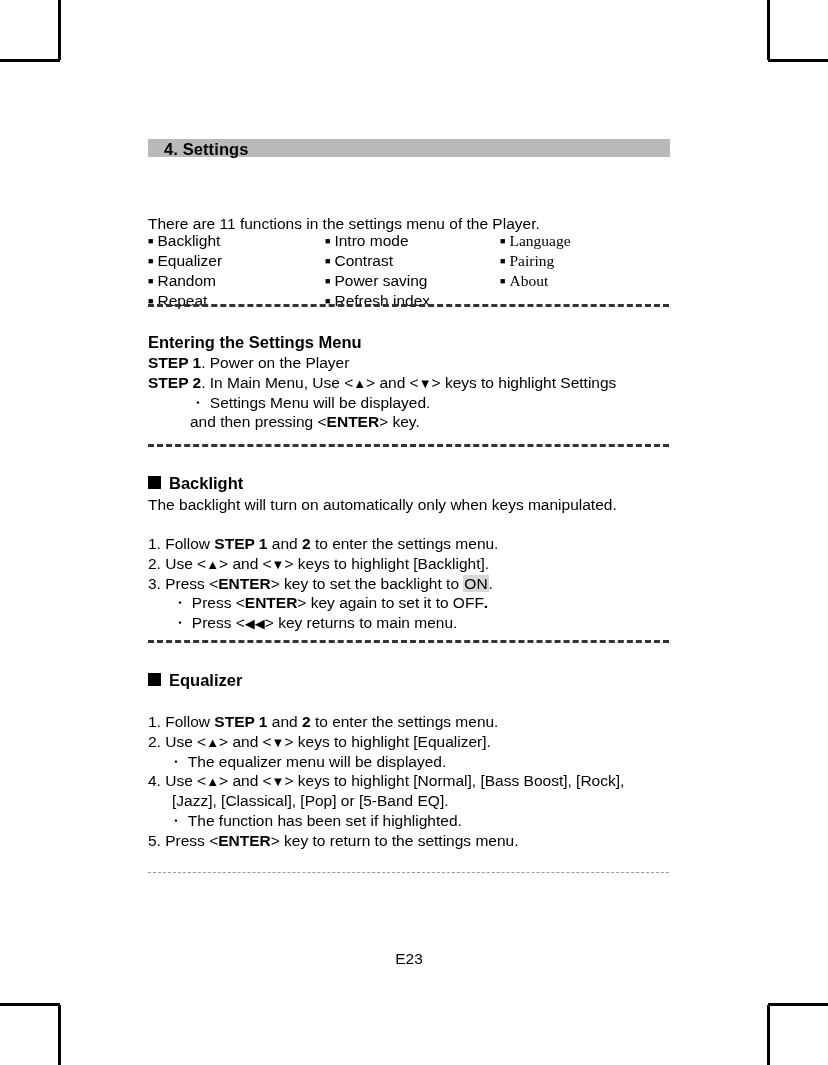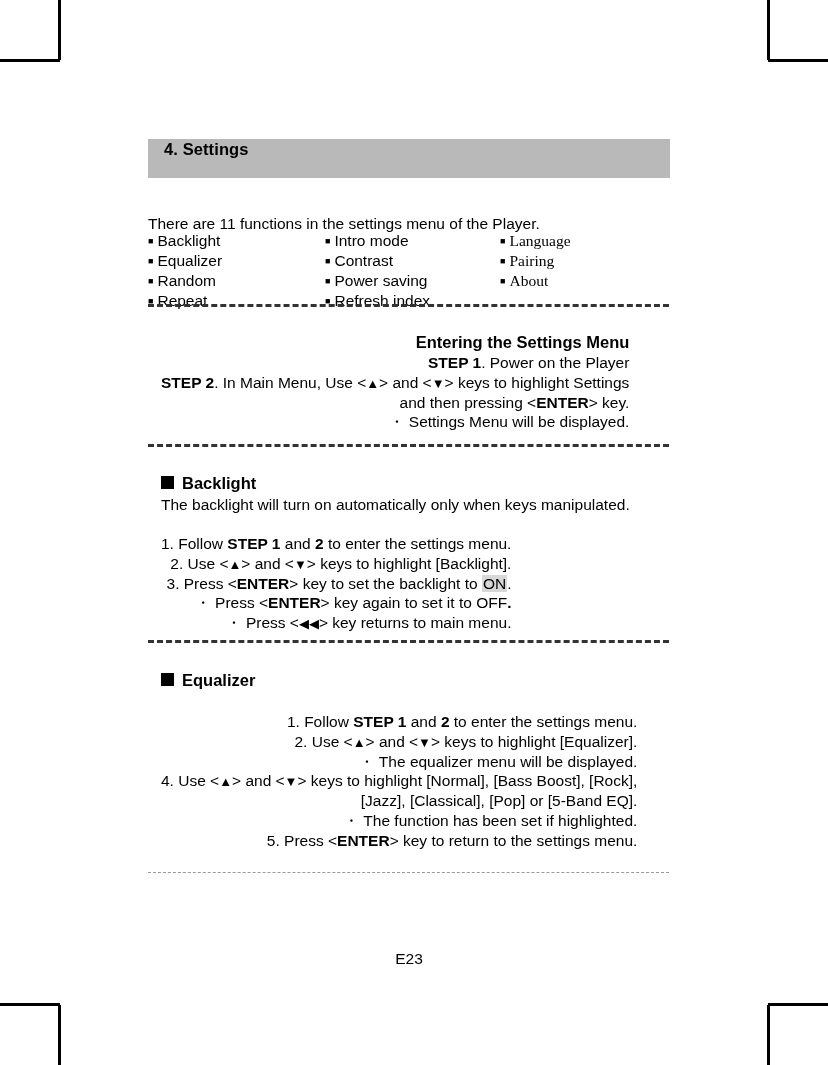--- a/index.html
+++ b/index.html
@@ -38,21 +38,21 @@
     top: 0;
     width: 522px;
   }
 
   
   .chapter-bar {
     position: absolute;
     left: 0;
     top: 139px;
     width: 522px;
-    height: 39px;
+    height: 18px;
     background: #b9b9b9;
   }
   .chapter-bar .chapter-title {
     position: absolute;
     left: 16px;
     top: 1px;
     font-size: 16.5px;
     font-weight: bold;
     letter-spacing: 0.1px;
     line-height: 19px;
@@ -104,21 +104,21 @@
   .rule.light {
     border-top: 1.5px dashed #9a9a9a;
   }
 
   .rule-1 { top: 304px; }
   .rule-2 { top: 444px; }
   .rule-3 { top: 640px; }
   .rule-4 { top: 872px; }
 
   
-  .block { position: absolute; left: 13px; text-align: right; }
+  .block { position: absolute; left: 0; }
   .line {
     font-size: 15.5px;
     line-height: 19.6px;
     white-space: nowrap;
   }
   .line.bold-head {
     font-weight: bold;
     font-size: 16.5px;
     line-height: 21px;
   }
@@ -209,22 +209,22 @@
     </div>
 
   </div>
 
   <div class="rule rule-1"></div>
 
   <div class="block block-entering">
     <div class="line bold-head">Entering the Settings Menu</div>
     <div class="line"><b>STEP 1</b><span>. Power on the Player</span></div>
     <div class="line"><b>STEP 2</b><span>. In Main Menu, Use &lt;</span><span class="arrow">▲</span><span>&gt; and &lt;</span><span class="arrow">▼</span><span>&gt; keys to highlight Settings</span></div>
+    <div class="line indent-1">・ Settings Menu will be displayed.</div>
     <div class="line indent-1"><span>and then pressing &lt;</span><b>ENTER</b><span>&gt; key.</span></div>
-    <div class="line indent-1">・ Settings Menu will be displayed.</div>
   </div>
 
   <div class="rule rule-2"></div>
 
   <div class="block block-backlight-head">
     <div class="sec-head"><span class="bigsq"></span><span>Backlight</span></div>
   </div>
   <div class="block block-backlight-desc">
     <div class="line">The backlight will turn on automatically only when keys manipulated.</div>
   </div>

